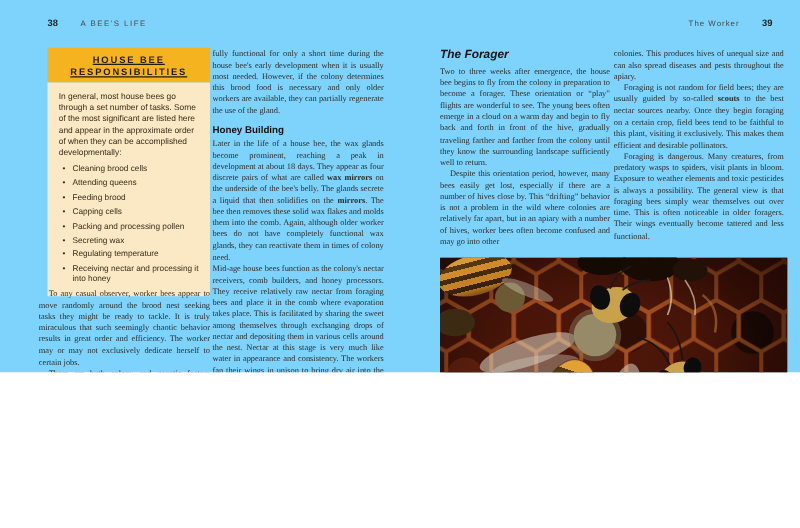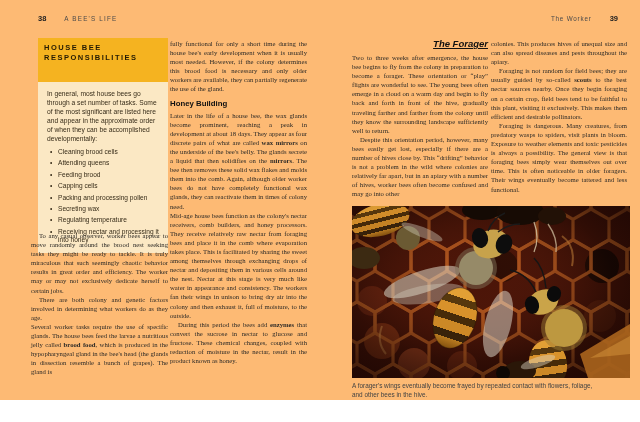--- a/index.html
+++ b/index.html
@@ -1,40 +1,40 @@
 <!DOCTYPE html>
 <html lang="en"><head>
 <meta charset="utf-8">
 <style>
   html,body{margin:0;padding:0;background:#fff;}
-  .spread{position:relative;width:640px;height:400px;background:#fdba74;overflow:hidden;
+  .spread{position:relative;width:640px;height:298px;background:#7dd3fc;overflow:hidden;
           font-family:"Liberation Serif",serif;color:#2e2b27;}
   
   .runhead{position:absolute;top:14px;display:flex;align-items:baseline;gap:18px;}
   .rh-left{left:38px;}
   .rh-right{right:22px;}
   .pagenum{font:bold 7.5px "Liberation Sans",sans-serif;color:#222;}
   .rh-title{font:6.3px "Liberation Sans",sans-serif;letter-spacing:1.2px;color:#4a4a4a;text-transform:uppercase;}
   .rh-title.mixed{text-transform:none;letter-spacing:.8px;}
   
   .sidebar{position:absolute;left:38px;top:38px;width:130px;}
-  .sb-head{background:#f5b320;padding:5px 6px 20px;
-           font:bold 7.5px/9.5px "Liberation Sans",sans-serif;letter-spacing:1.5px;color:#231a03;}
+  .sb-head{background:#f5b320;padding:5px 6px 4px;text-align:center;
+           font:bold 7.5px/9.5px "Liberation Sans",sans-serif;letter-spacing:1.5px;color:#231a03;text-decoration:underline;}
   .sb-body{background:#fbe8c4;padding:7px 9px 6px;}
   .sb-intro{margin:0 0 5px;font:6.7px/9px "Liberation Sans",sans-serif;color:#372c19;}
   .bullet-item{display:flex;font:6.6px/8px "Liberation Sans",sans-serif;color:#372c19;margin-bottom:3.4px;}
   .bullet-item .dot{width:8px;padding-left:3px;flex:none;}
   .bullet-item .bt{flex:1;}
   
   .col{position:absolute;font:6.7px/9.1px "Liberation Serif",serif;text-align:justify;hyphens:auto;}
   .col p{margin:0;}
   .col p.ind{text-indent:8px;}
   .b{font-weight:bold;}
   .bhead{font:bold 7.8px/9.5px "Liberation Sans",sans-serif;color:#111;margin:5px 0 2.5px;text-align:left;}
-  .ahead{font:italic bold 9.5px/11px "Liberation Sans",sans-serif;color:#111;margin:0 0 4px;text-align:right;text-decoration:underline;}
+  .ahead{font:italic bold 9.5px/11px "Liberation Sans",sans-serif;color:#111;margin:0 0 4px;text-align:left;}
   #col1{left:31px;top:231px;width:137px;}
   #col2{left:170px;top:39px;width:137px;}
   #col3{left:352px;top:38px;width:136px;}
   #col4{left:491px;top:39px;width:136px;}
   
   .photo{position:absolute;left:352px;top:206px;width:278px;height:172px;}
   .photo svg{display:block;width:100%;height:100%;}
   .caption{position:absolute;left:352px;top:382px;width:250px;
            font:6.4px/8.6px "Liberation Sans",sans-serif;color:#434343;text-align:left;}
 </style>

